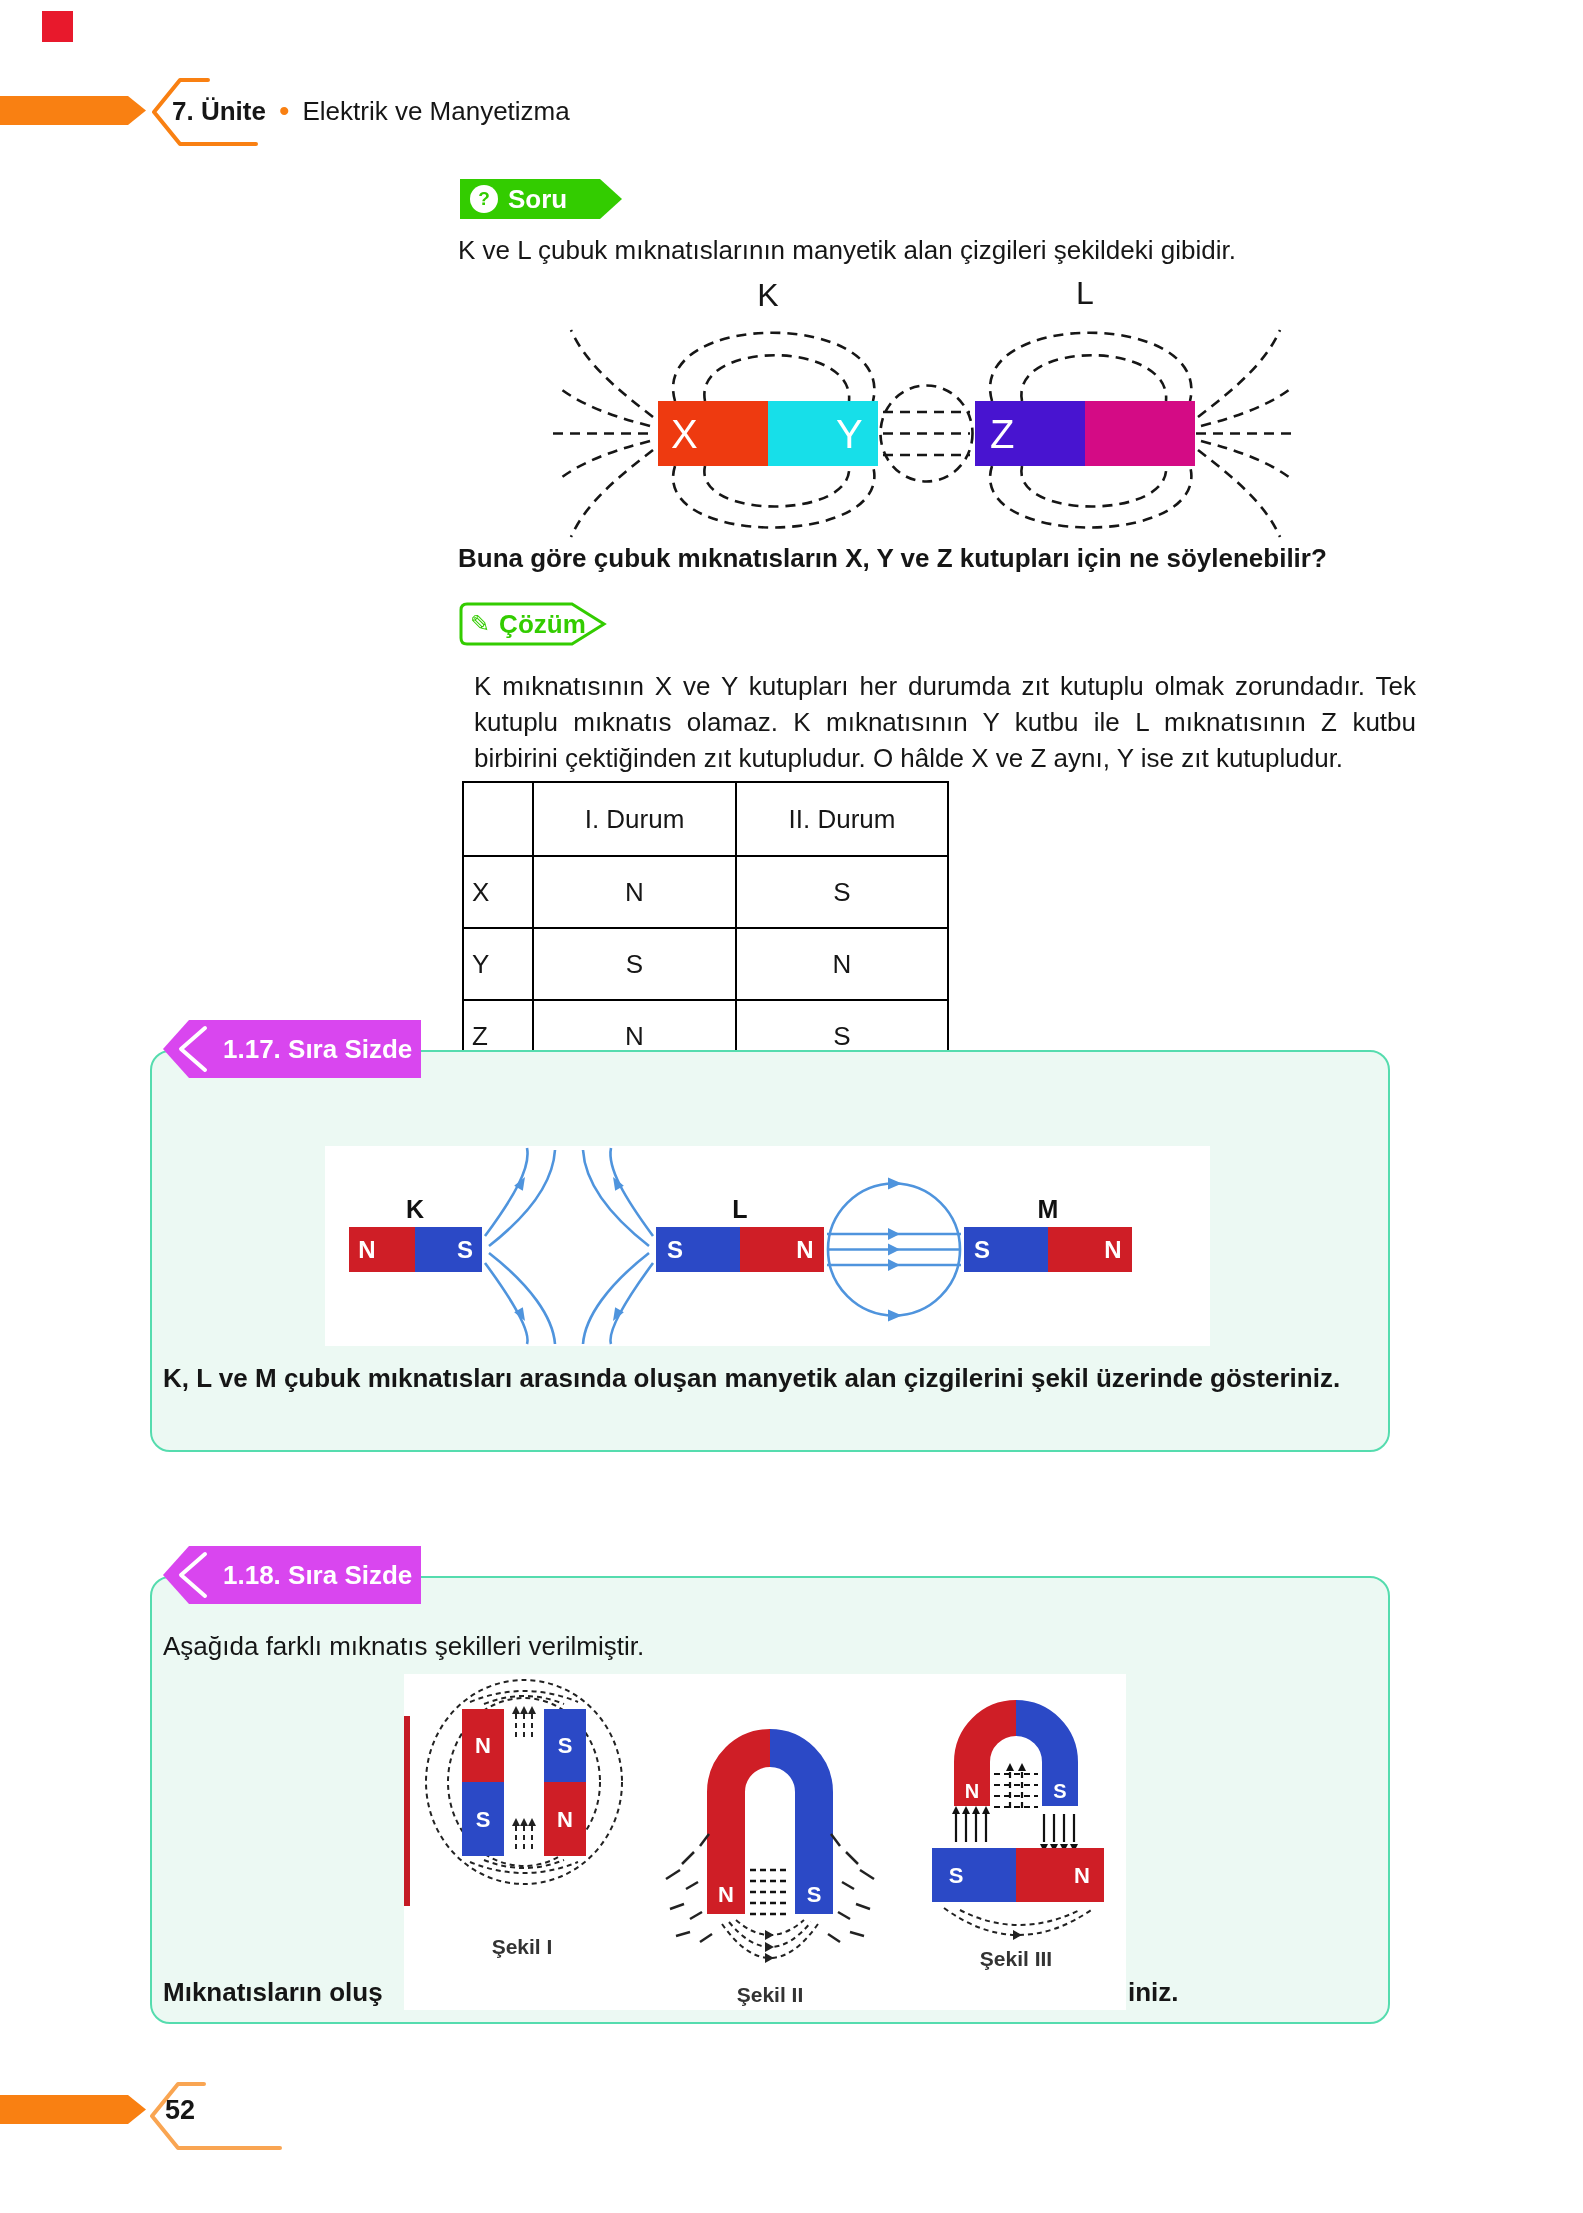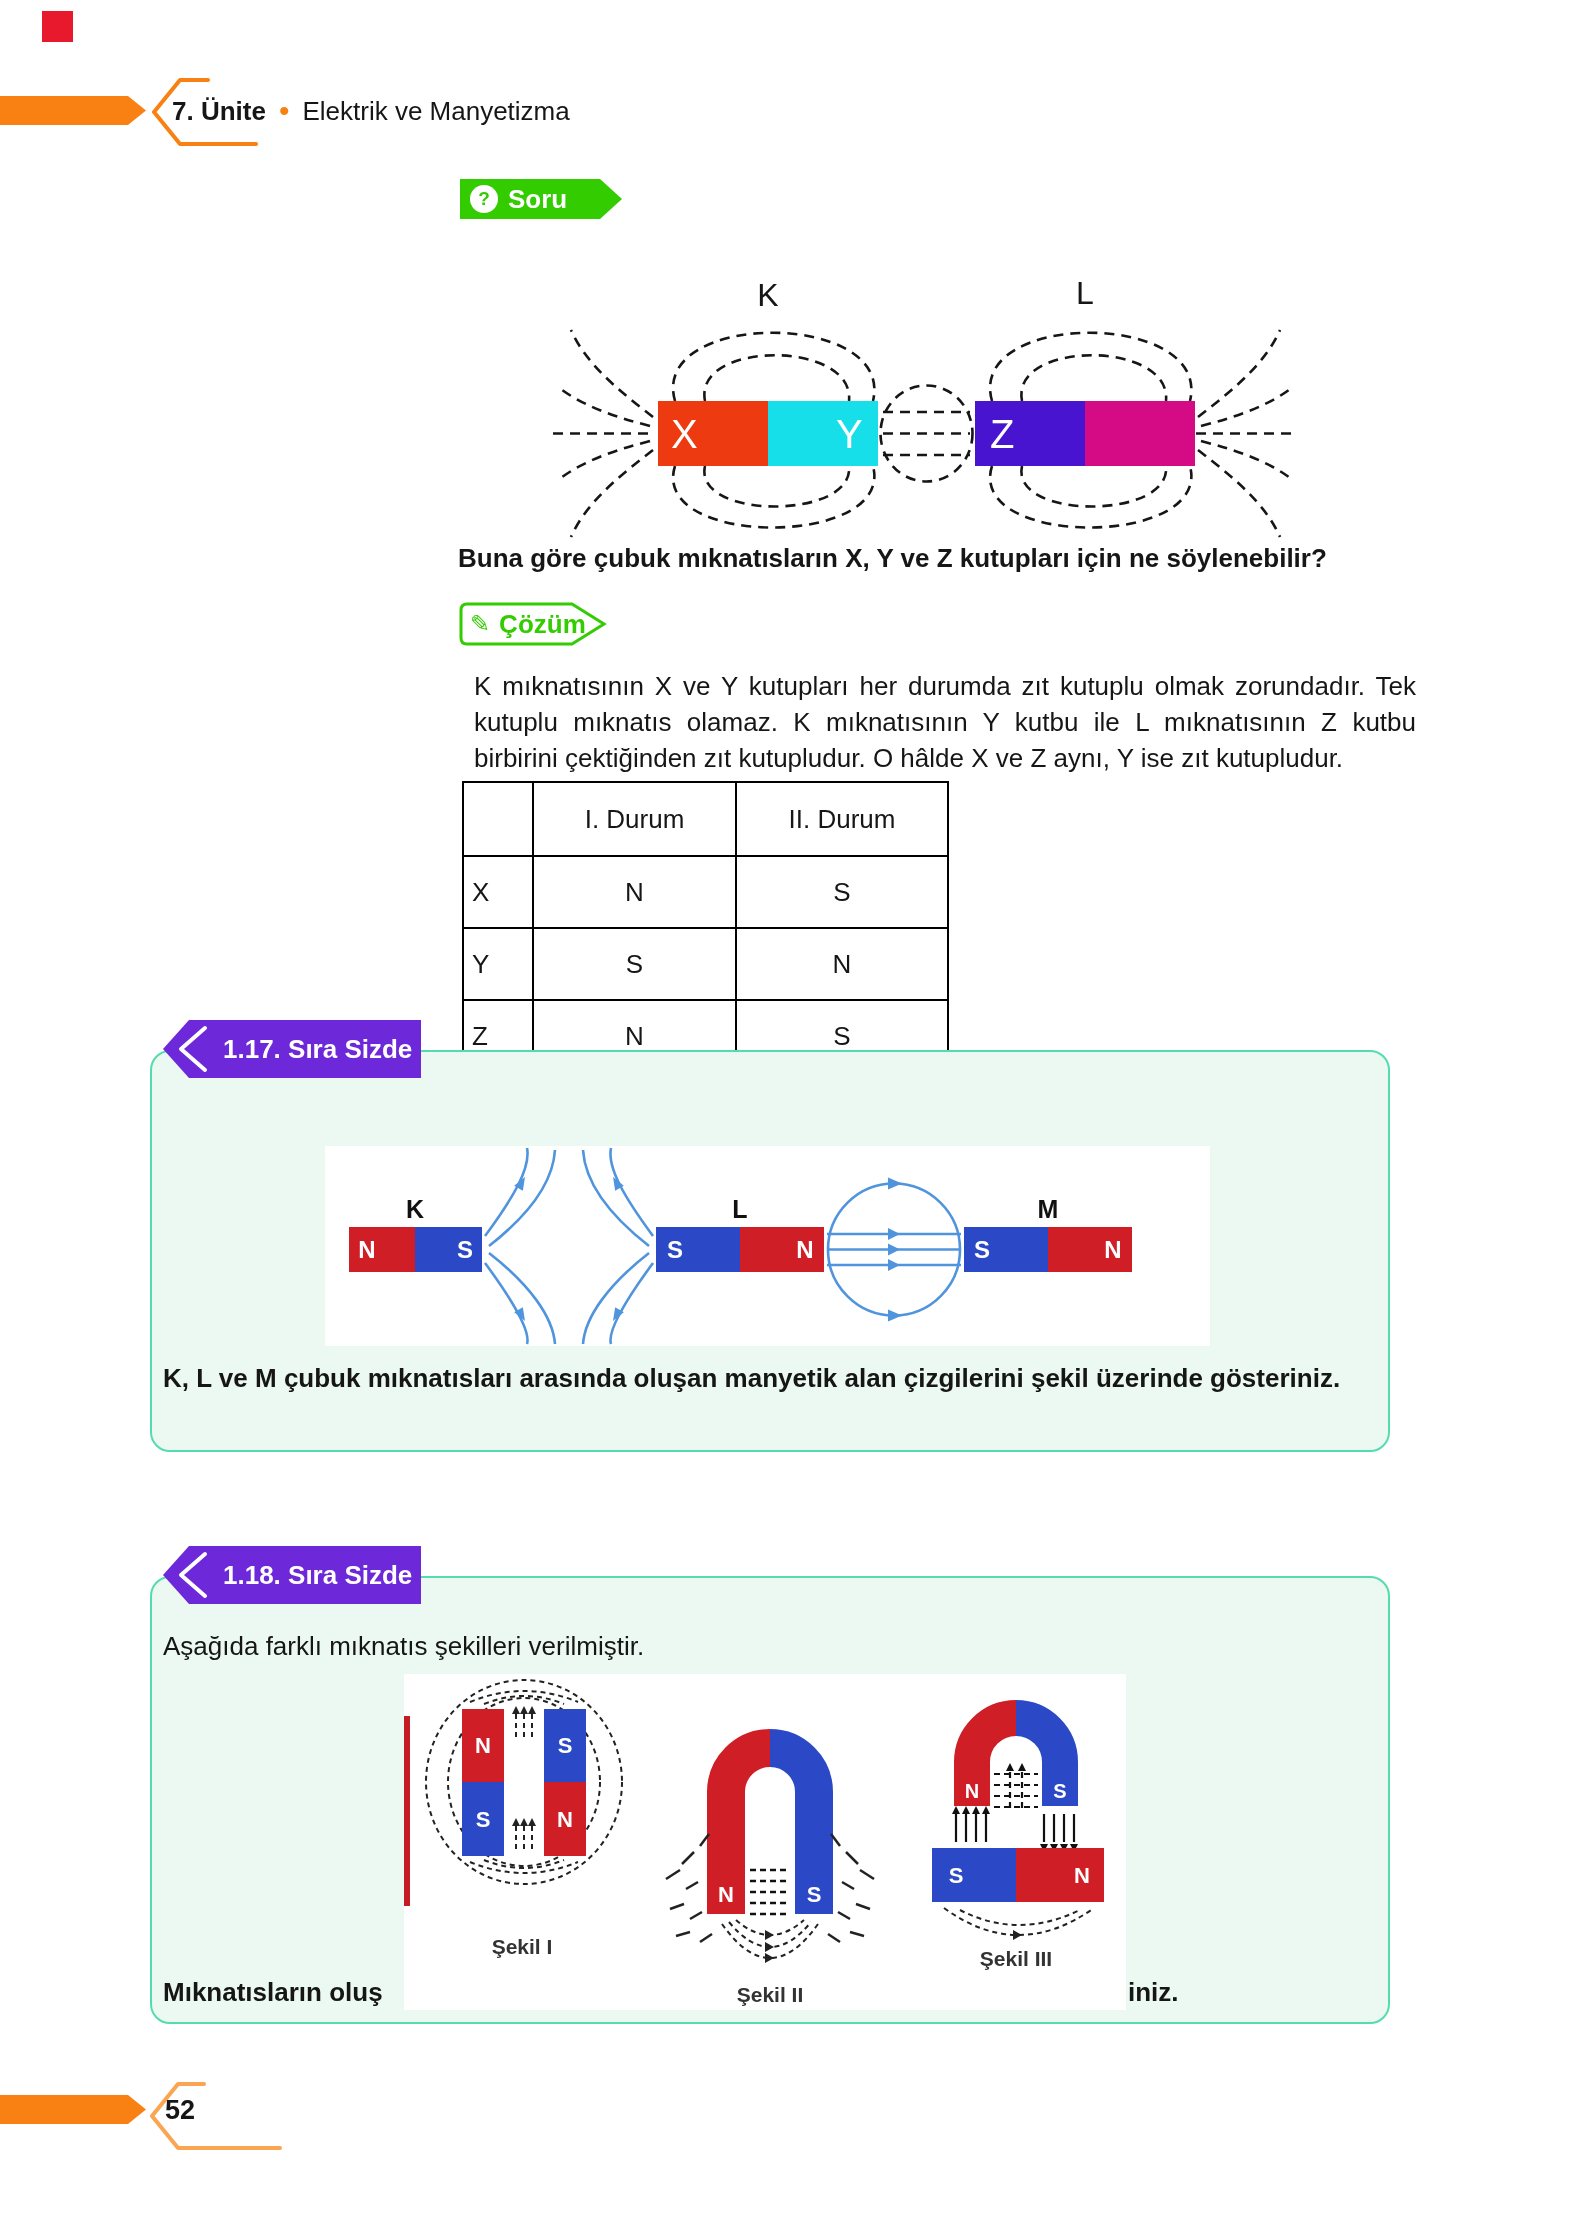--- a/index.html
+++ b/index.html
@@ -50,21 +50,21 @@
   .ptable td { height:42px; }
   .ptable .c0 { width:46px; text-align:left; padding-left:8px; }
   .ptable .c1 { width:173px; }
   .ptable .c2 { width:182px; }
 
   
   .sira-box {
     background:#ecf9f3; border:2.5px solid #55dcae; border-radius:20px; box-sizing:border-box;
   }
   .sira-badge {
-    width:258px; height:58px; background:#6d28d9; color:#fff;
+    width:258px; height:58px; background:#d946ef; color:#fff;
     clip-path: polygon(26px 0, 100% 0, 100% 100%, 26px 100%, 0 50%);
     display:flex; align-items:center; box-sizing:border-box; padding-left:60px;
   }
   .sira-badge-label { font-size:26px; font-weight:700; }
   .badge-chev { position:absolute; left:6px; top:3px; }
   .img-panel { background:#ffffff; }
 </style>
 </head>
 <body>
 
@@ -89,20 +89,21 @@
     <span class="htitle">Elektrik ve Manyetizma</span>
   </div>
 
   <div class="abs soru-badge" style="left:460px; top:179px;">
     <span class="qcircle">
         <span>?</span>
       </span>
     <span class="soru-label">Soru</span>
   </div>
 
+  <p class="abs body-text" style="left:458px; top:232px; width:900px; margin:0;">K ve L çubuk mıknatıslarının manyetik alan çizgileri şekildeki gibidir.</p>
 
   <svg class="abs" style="left:553px; top:276px;" width="745" height="280" viewBox="0 0 745 280">
     <g fill="none" stroke="#161616" stroke-width="2.6" stroke-dasharray="10 7">
 
       <path d="M 122,125 C 96,34 342,34 320,125"></path>
       <path d="M 152,125 C 140,64 302,64 296,125"></path>
       <path d="M 122,190 C 96,272 342,272 320,190"></path>
       <path d="M 152,190 C 140,244 302,244 296,190"></path>
 
       <path d="M 439,125 C 413,34 659,34 637,125"></path>

